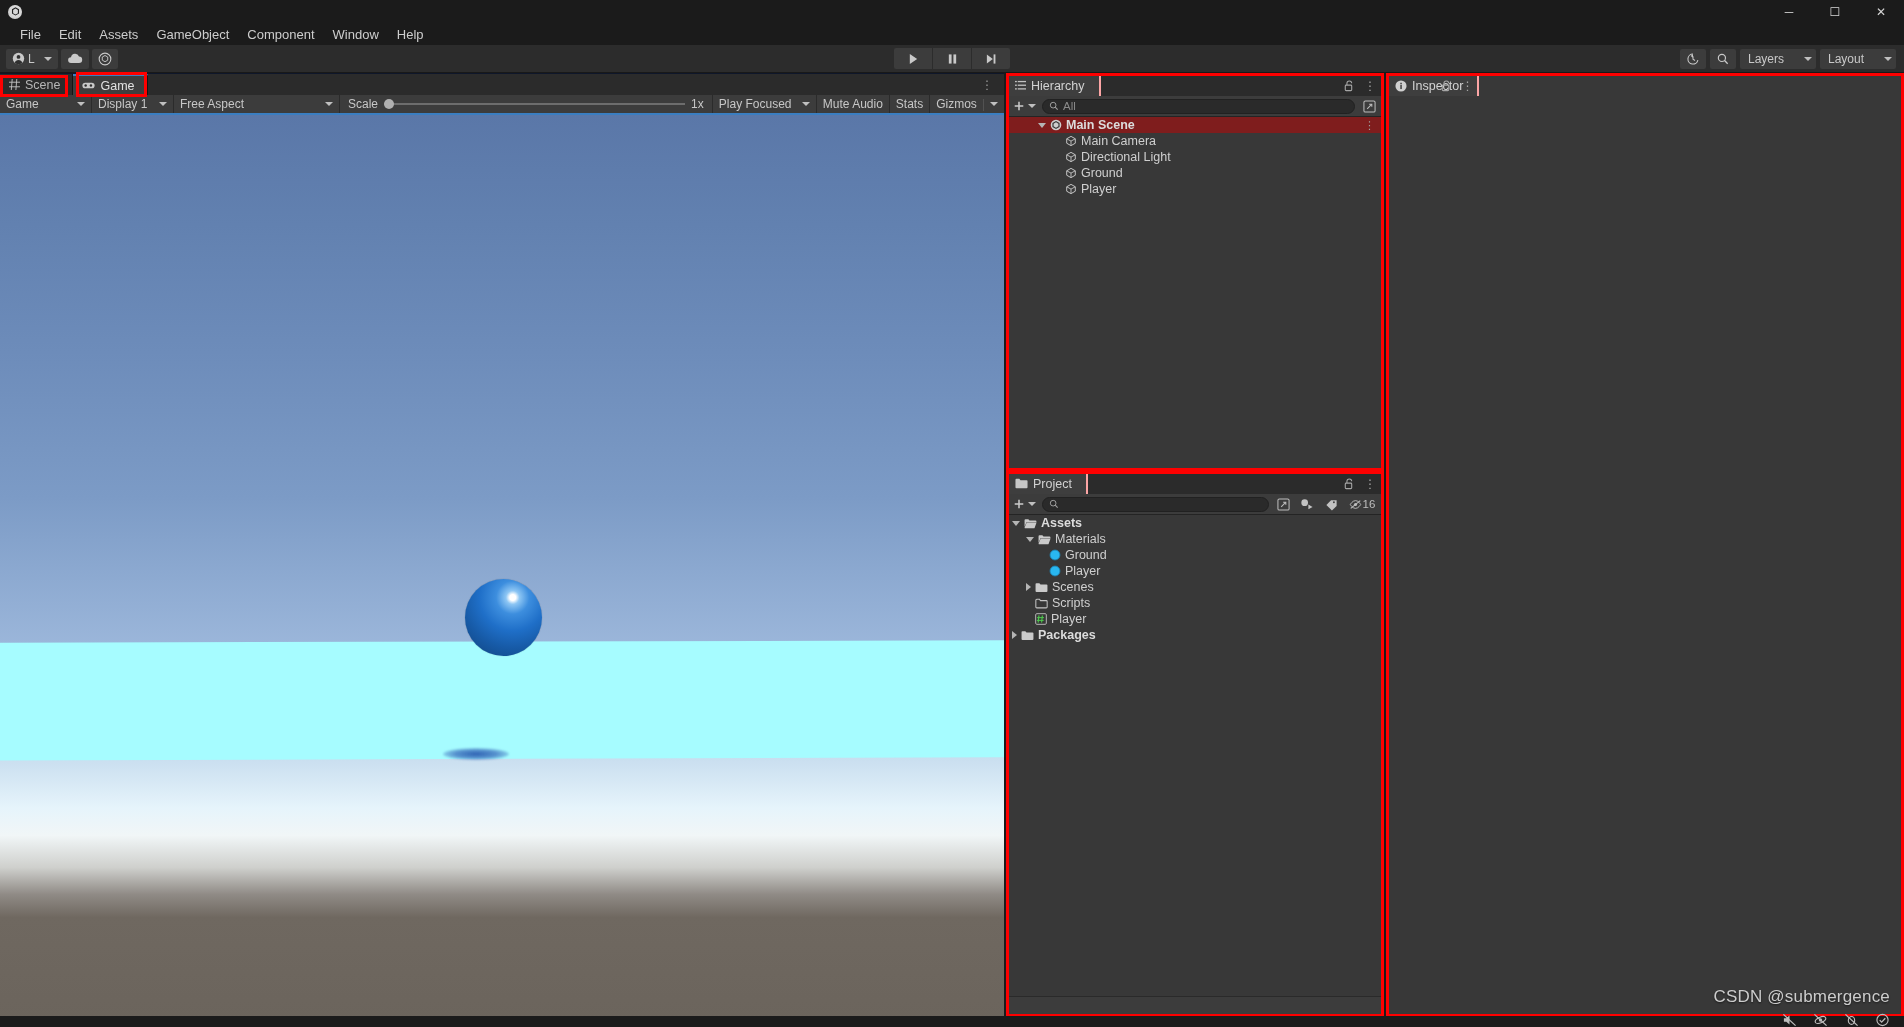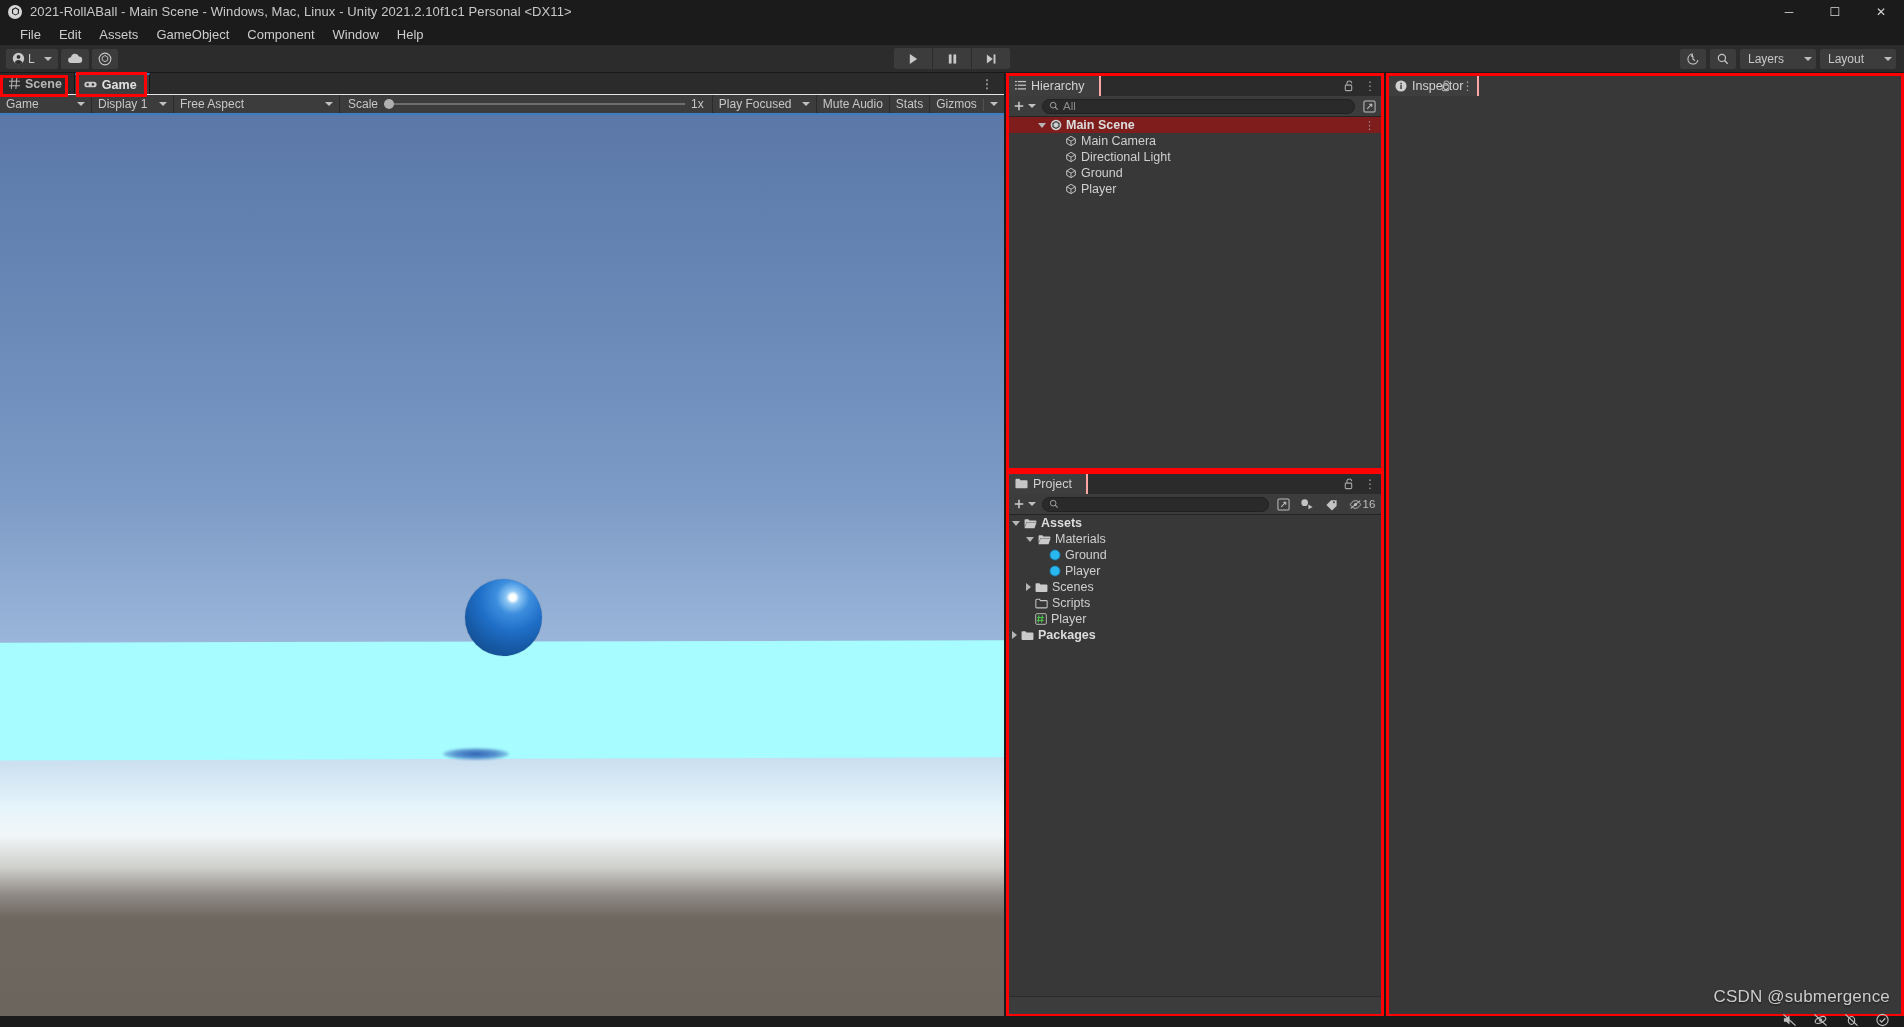--- a/index.html
+++ b/index.html
@@ -71,21 +71,21 @@
   }
   .caret { width: 0; height: 0; border-left: 4px solid transparent; border-right: 4px solid transparent;
     border-top: 4px solid #c0c0c0; margin-left: 6px; }
 
   
   .gameview {
     position: absolute; left: 0; top: 73px; width: 1004px; height: 954px;
     background: #383838;
   }
   .viewtabs {
-    position: relative; height: 22px; background: #e5e5e5; display: flex; align-items: flex-start; font-weight: bold;
+    position: relative; height: 22px; background: #0f172a; display: flex; align-items: flex-end;
   }
   .vtab {
     height: 21px; padding: 0 12px 0 9px; display: flex; align-items: center; gap: 5px;
     font-size: 12.5px; color: #b6b6b6; background: #2b2b2b;
     border-right: 1px solid #141414;
   }
   .vtab.active { background: #3e3e3e; color: #e2e2e2; border-top: 2px solid #3a7ec1; }
   .vtab-spacer { flex: 1; background: #2b2b2b; height: 21px; position: relative; }
   .vtab-spacer .kebab {
     position: absolute; right: 10px; top: 4px; color: #9a9a9a; font-size: 12px; letter-spacing: 1px;
@@ -216,21 +216,20 @@
 
 <div class="app">
 
   <div class="titlebar">
     <div class="unity-logo">
       <svg width="13" height="13" viewBox="0 0 24 24">
           <circle cx="12" cy="12" r="11" fill="#d8d8d8"></circle>
           <path d="M12 4l6.5 3.8v8L12 19.6 5.5 15.8v-8L12 4zm0 2.4L7.6 9v6l4.4 2.6 4.4-2.6V9L12 6.4z" fill="#222"></path>
         </svg>
     </div>
-    <div class="title-text">2021-RollABall - Main Scene - Windows, Mac, Linux - Unity 2021.2.10f1c1 Personal &lt;DX11&gt;</div>
     <div class="winbtns">
       <div class="winbtn">─</div>
       <div class="winbtn">☐</div>
       <div class="winbtn close">✕</div>
     </div>
   </div>
 
   <div class="menubar">
     <div class="menuitem">File</div>
     <div class="menuitem">Edit</div>

